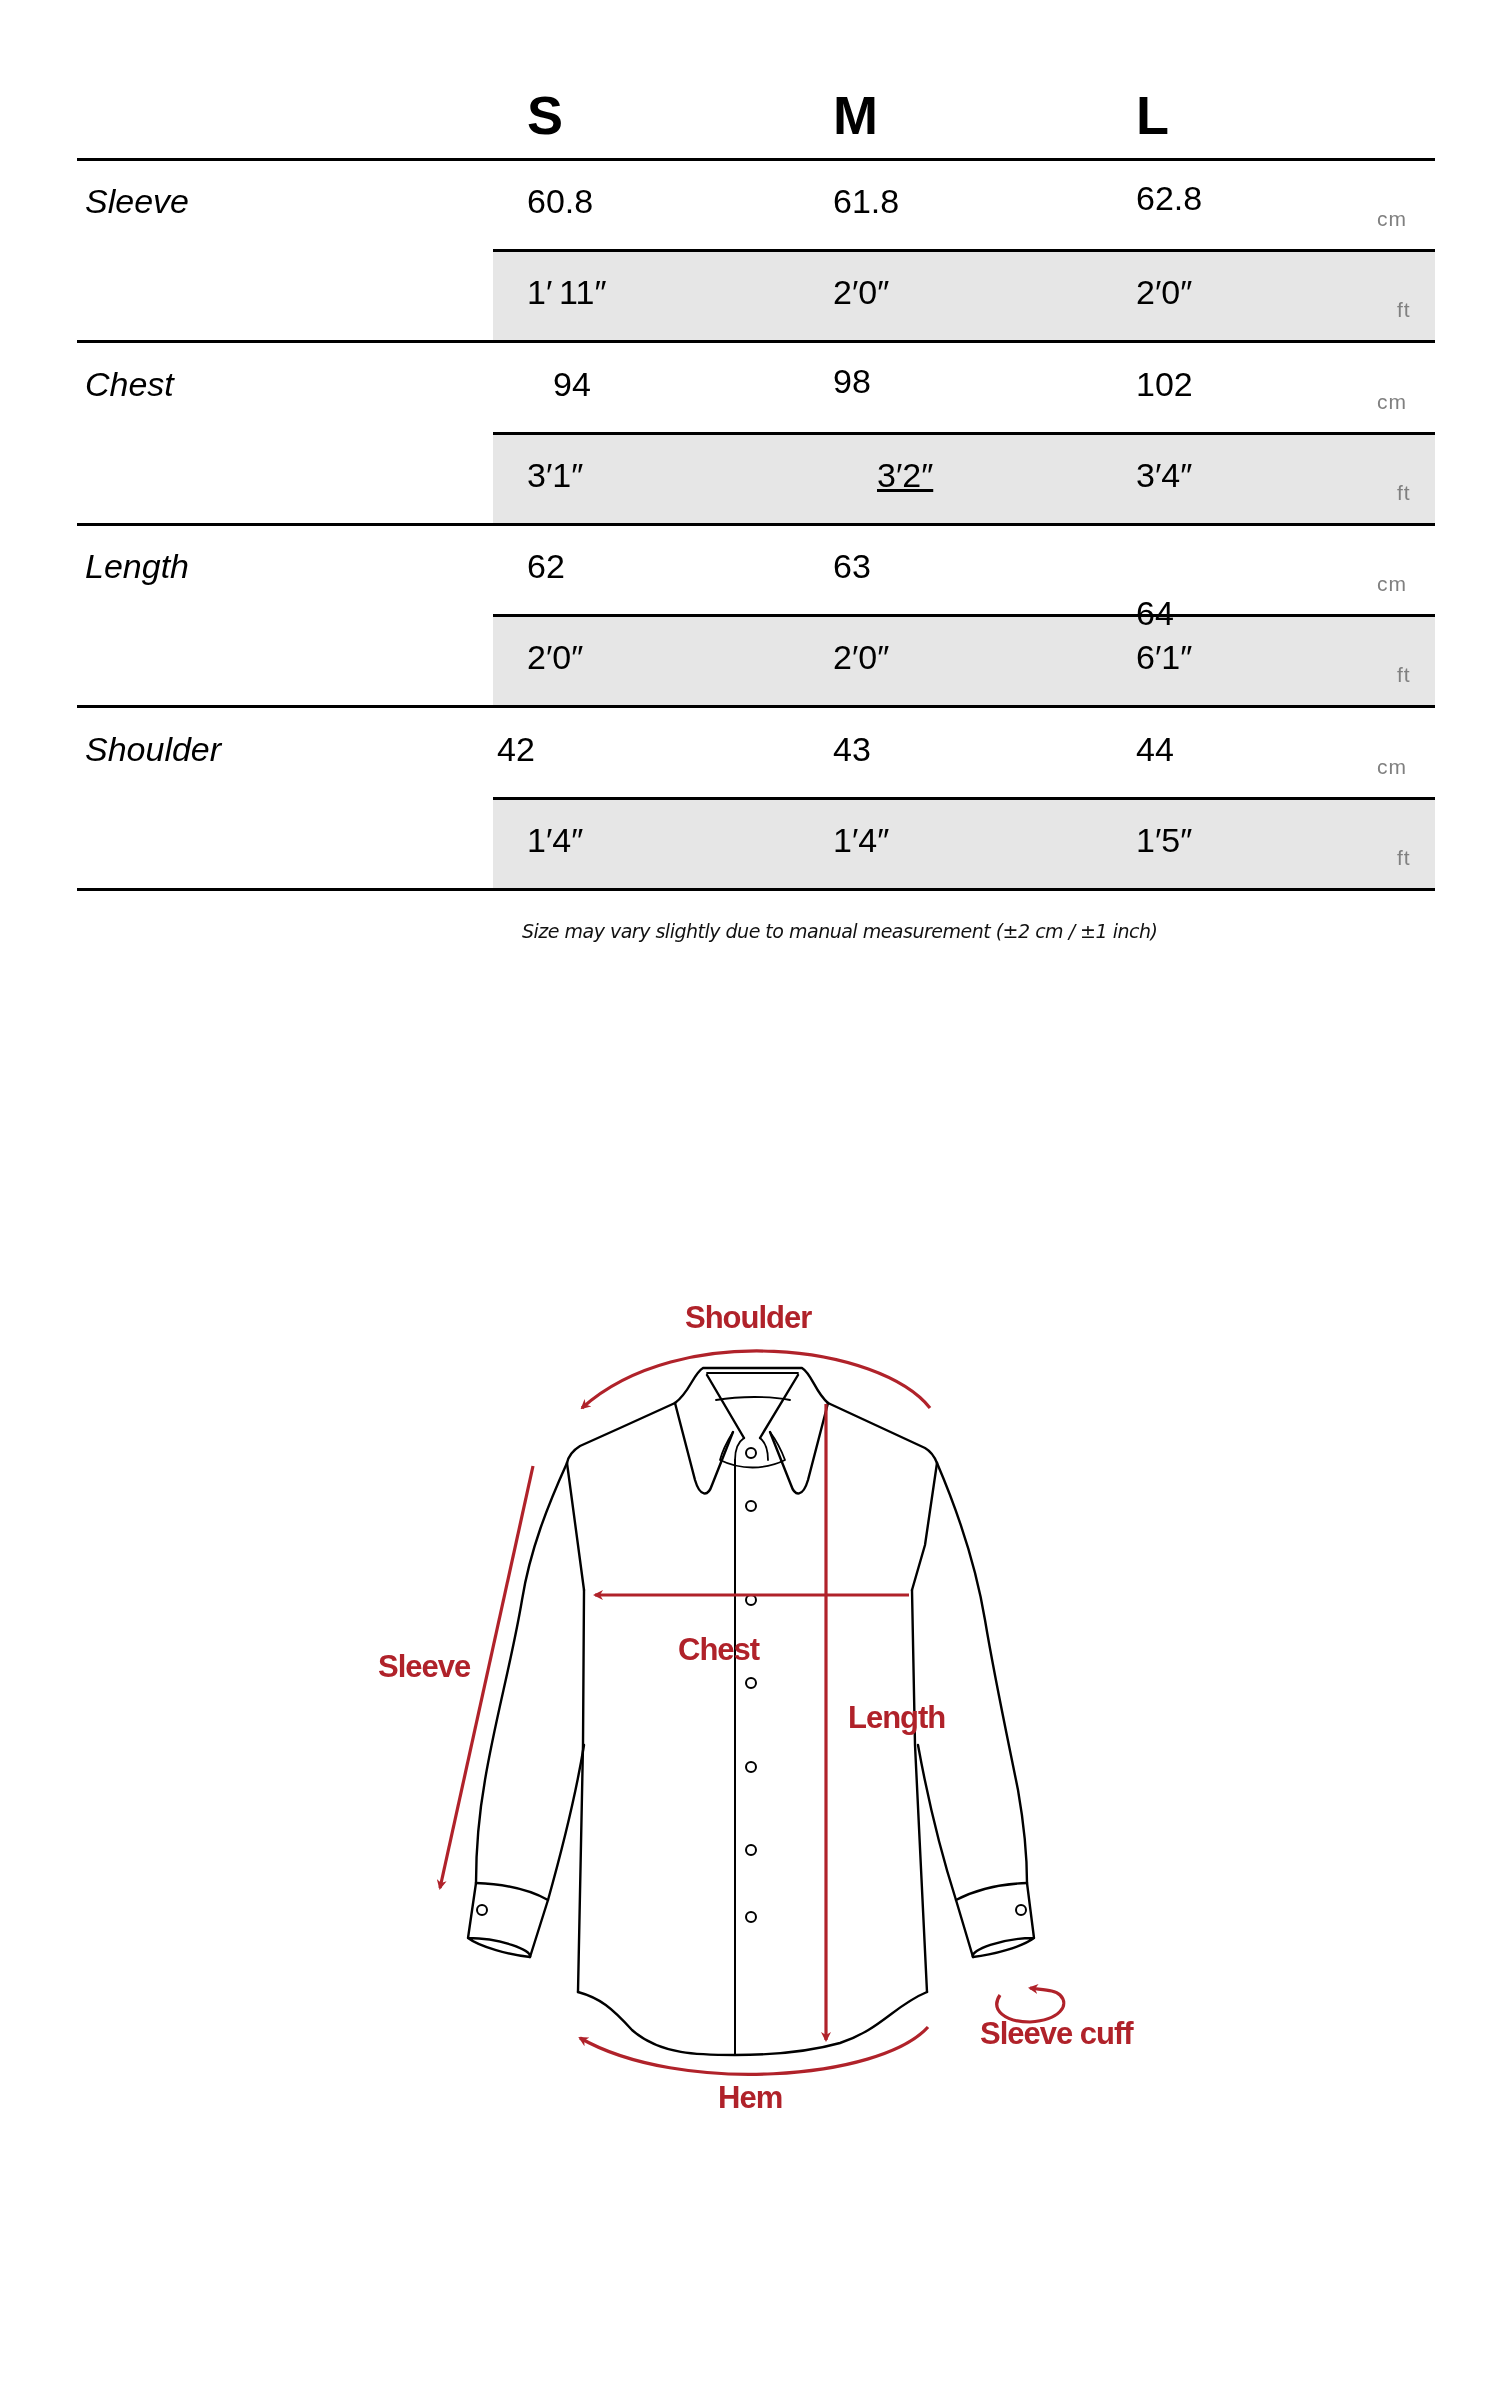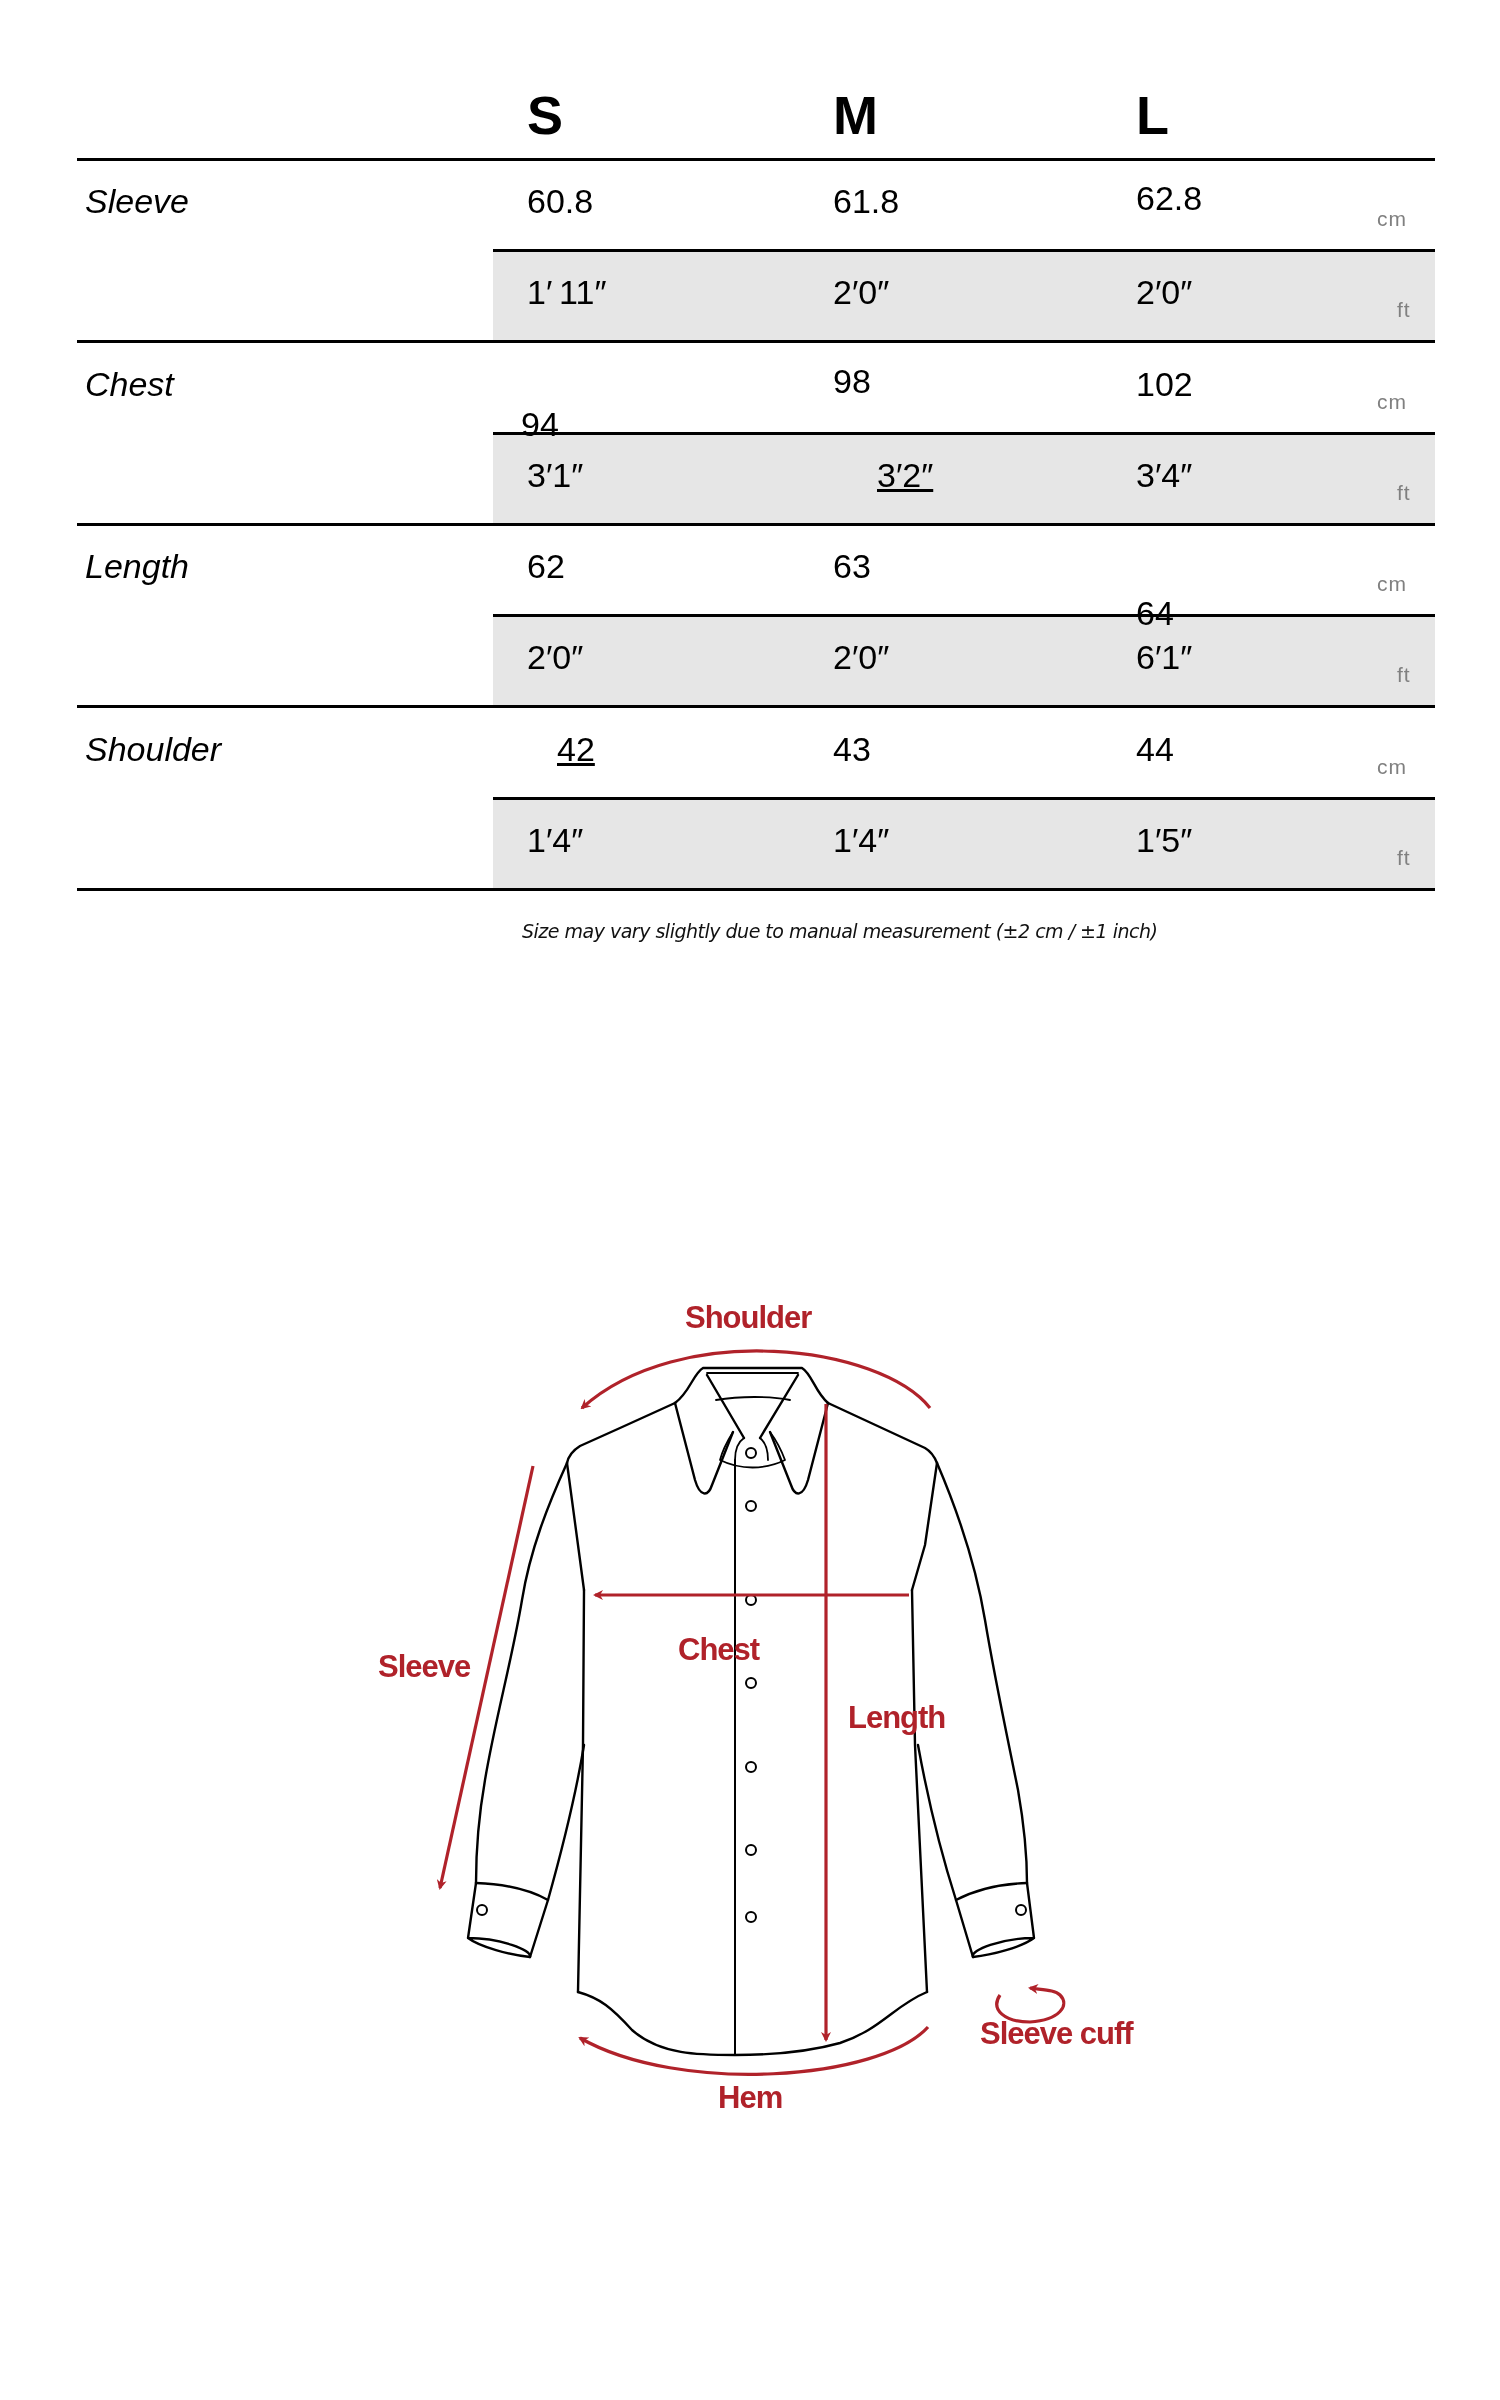--- a/index.html
+++ b/index.html
@@ -40,41 +40,41 @@
 <div class="val" style="left:527px; top:184px;">60.8</div>
 <div class="val" style="left:833px; top:184px;">61.8</div>
 <div class="val" style="left:1136px; top:181px;">62.8</div>
 <div class="unit" style="left:1377px; top:208px;">cm</div>
 <div class="val" style="left:527px; top:275px;">1′ 11″</div>
 <div class="val" style="left:833px; top:275px;">2′0″</div>
 <div class="val" style="left:1136px; top:275px;">2′0″</div>
 <div class="unit" style="left:1397px; top:299px;">ft</div>
 
 <div class="label" style="left:85px; top:367px;">Chest</div>
-<div class="val" style="left:521px; top:367px;margin-top:40px;">94</div>
+<div class="val" style="left:553px; top:367px;">94</div>
 <div class="val" style="left:833px; top:364px;">98</div>
 <div class="val" style="left:1136px; top:367px;">102</div>
 <div class="unit" style="left:1377px; top:391px;">cm</div>
 <div class="val" style="left:527px; top:458px;">3′1″</div>
 <div class="val" style="left:877px; top:458px;text-decoration:underline;">3′2″</div>
 <div class="val" style="left:1136px; top:458px;">3′4″</div>
 <div class="unit" style="left:1397px; top:482px;">ft</div>
 
 <div class="label" style="left:85px; top:549px;">Length</div>
 <div class="val" style="left:527px; top:549px;">62</div>
 <div class="val" style="left:833px; top:549px;">63</div>
 <div class="val" style="left:1136px; top:549px;margin-top:47px;">64</div>
 <div class="unit" style="left:1377px; top:573px;">cm</div>
 <div class="val" style="left:527px; top:640px;">2′0″</div>
 <div class="val" style="left:833px; top:640px;">2′0″</div>
 <div class="val" style="left:1136px; top:640px;">6′1″</div>
 <div class="unit" style="left:1397px; top:664px;">ft</div>
 
 <div class="label" style="left:85px; top:732px;">Shoulder</div>
-<div class="val" style="left:557px; top:732px;text-decoration:underline;">42</div>
+<div class="val" style="left:497px; top:732px;">42</div>
 <div class="val" style="left:833px; top:732px;">43</div>
 <div class="val" style="left:1136px; top:732px;">44</div>
 <div class="unit" style="left:1377px; top:756px;">cm</div>
 <div class="val" style="left:527px; top:823px;">1′4″</div>
 <div class="val" style="left:833px; top:823px;">1′4″</div>
 <div class="val" style="left:1136px; top:823px;">1′5″</div>
 <div class="unit" style="left:1397px; top:847px;">ft</div>
 
 <div class="note">Size may vary slightly due to manual measurement (±2 cm / ±1 inch)</div>
 

